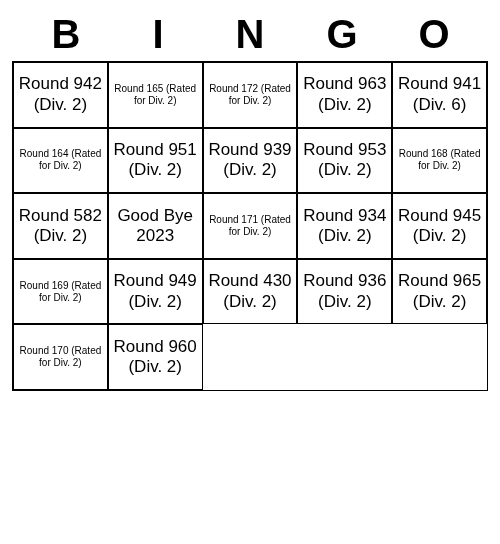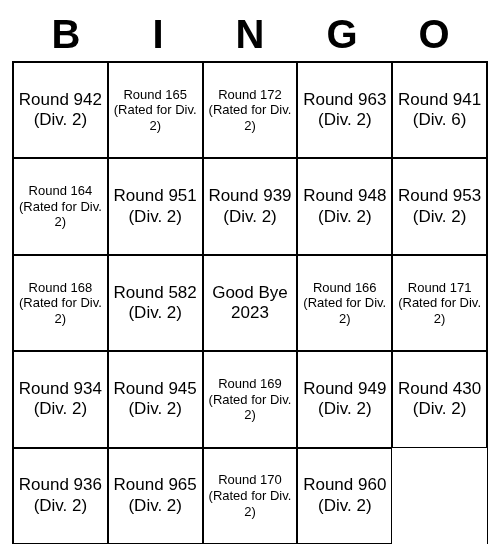--- a/index.html
+++ b/index.html
@@ -27,35 +27,35 @@
       color: #000;
       width: 20%;
       text-align: center;
     }
     .bingo-grid {
       display: grid;
       grid-template-columns: repeat(5, 1fr);
       grid-template-rows: repeat(5, 1fr);
       border: 1px solid #000;
       width: 100%;
-      height: 484px;
+      height: 330px;
     }
     .bingo-cell {
       border: 1px solid #000;
       display: flex;
       align-items: center;
       justify-content: center;
       text-align: center;
       padding: 4px;
       font-size: 17px;
       line-height: 1.2;
       color: #000;
     }
     .bingo-cell.small {
-      font-size: 13px;
+      font-size: 10px;
       line-height: 1.2;
     }
   </style>
 </head>
 <body>
 
 <div class="bingo-header">
   <div class="bingo-letter">B</div>
   <div class="bingo-letter">I</div>
   <div class="bingo-letter">N</div>
@@ -65,26 +65,24 @@
 
 <div class="bingo-grid" id="grid">
     <div class="bingo-cell">Round 942 (Div. 2)</div>
     <div class="bingo-cell small">Round 165 (Rated for Div. 2)</div>
     <div class="bingo-cell small">Round 172 (Rated for Div. 2)</div>
     <div class="bingo-cell">Round 963 (Div. 2)</div>
     <div class="bingo-cell">Round 941 (Div. 6)</div>
     <div class="bingo-cell small">Round 164 (Rated for Div. 2)</div>
     <div class="bingo-cell">Round 951 (Div. 2)</div>
     <div class="bingo-cell">Round 939 (Div. 2)</div>
-    <div class="bingo-cell">Round 948 (Div. 2)</div>
     <div class="bingo-cell">Round 953 (Div. 2)</div>
     <div class="bingo-cell small">Round 168 (Rated for Div. 2)</div>
     <div class="bingo-cell">Round 582 (Div. 2)</div>
     <div class="bingo-cell">Good Bye 2023</div>
-    <div class="bingo-cell small">Round 166 (Rated for Div. 2)</div>
     <div class="bingo-cell small">Round 171 (Rated for Div. 2)</div>
     <div class="bingo-cell">Round 934 (Div. 2)</div>
     <div class="bingo-cell">Round 945 (Div. 2)</div>
     <div class="bingo-cell small">Round 169 (Rated for Div. 2)</div>
     <div class="bingo-cell">Round 949 (Div. 2)</div>
     <div class="bingo-cell">Round 430 (Div. 2)</div>
     <div class="bingo-cell">Round 936 (Div. 2)</div>
     <div class="bingo-cell">Round 965 (Div. 2)</div>
     <div class="bingo-cell small">Round 170 (Rated for Div. 2)</div>
     <div class="bingo-cell">Round 960 (Div. 2)</div>

